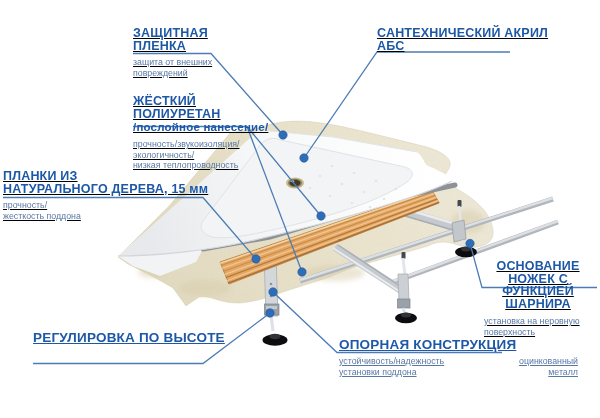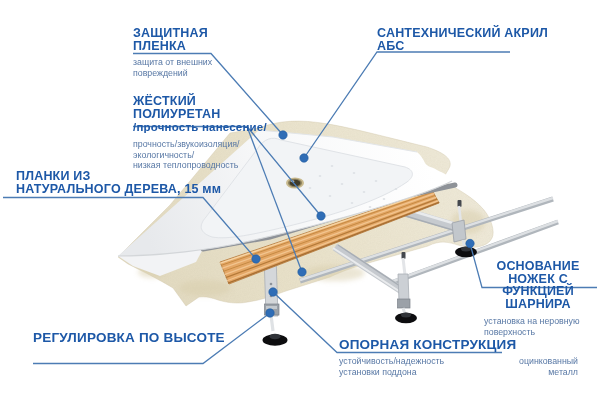--- a/index.html
+++ b/index.html
@@ -5,36 +5,36 @@
   :root{
     --c-title:#1d58a7;
     --c-desc:#5878a5;
     --c-line:#4c7cb4;
     --c-dot:#2f6db6;
   }
   html,body{margin:0;padding:0;background:#fff;}
   #stage{position:relative;width:600px;height:418px;background:#fff;overflow:hidden;
          font-family:"Liberation Sans",sans-serif;}
   #diagram{position:absolute;left:0;top:0;z-index:1;}
-  .label{position:absolute;z-index:2;}
+  .label{position:absolute;z-index:2;text-decoration:underline;}
   .t{font-weight:bold;color:var(--c-title);font-size:12.5px;line-height:1.0;
      white-space:pre-line;letter-spacing:.2px;}
   .sub{font-weight:bold;color:var(--c-title);font-size:11.5px;letter-spacing:.2px;}
   .d{color:var(--c-desc);font-size:8.8px;line-height:1.2;white-space:pre-line;}
   .co-line{fill:none;stroke:var(--c-line);stroke-width:1.3px;}
   .co-dot{fill:var(--c-dot);stroke:#1f5a9e;stroke-width:.6px;}
 
   #lbl-plenka{left:133px;top:27px;}
   #lbl-plenka .d{margin-top:5px;}
   #lbl-akril{left:377px;top:27px;}
   #lbl-akril .d{margin-top:4px;}
   #lbl-poliuretan{left:133px;top:95px;}
   #lbl-poliuretan .sub{display:block;margin-top:1px;}
   #lbl-poliuretan .d{margin-top:6px;}
-  #lbl-planki{left:16px;top:170px;}
+  #lbl-planki{left:3px;top:170px;}
   #lbl-planki .d{margin-top:5px;}
   #lbl-osnovanie{left:472px;top:260px;width:132px;text-align:center;}
   #lbl-osnovanie .d{margin-top:6px;text-align:left;padding-left:12px;}
   #lbl-opornaya-title{left:339px;top:338px;font-size:13.5px;}
   #lbl-opornaya-desc{left:339px;top:356px;}
   #lbl-ocink{left:478px;top:356px;width:100px;text-align:right;}
   #lbl-regulirovka{left:33px;top:331px;font-size:13.5px;}
 </style>
 </head>
 <body>
@@ -252,29 +252,31 @@
   </div>
 
   <div class="label" id="lbl-akril">
     <div class="t">САНТЕХНИЧЕСКИЙ АКРИЛ
 АБС</div>
   </div>
 
   <div class="label" id="lbl-poliuretan">
     <div class="t">ЖЁСТКИЙ
 ПОЛИУРЕТАН</div>
-    <span class="sub">/прочность нанесение/</span>
+    <span class="sub">/послойное нанесение/</span>
     <div class="d">прочность/звукоизоляция/
 экологичность/
 низкая теплопроводность</div>
   </div>
 
   <div class="label" id="lbl-planki">
     <div class="t">ПЛАНКИ ИЗ
 НАТУРАЛЬНОГО ДЕРЕВА, 15 мм</div>
+    <div class="d">прочность/
+жесткость поддона</div>
   </div>
 
   <div class="label" id="lbl-osnovanie">
     <div class="t">ОСНОВАНИЕ НОЖЕК С
 ФУНКЦИЕЙ ШАРНИРА</div>
     <div class="d">установка на неровную
 поверхность</div>
   </div>
 
   <div class="label t" id="lbl-opornaya-title">ОПОРНАЯ КОНСТРУКЦИЯ</div>

